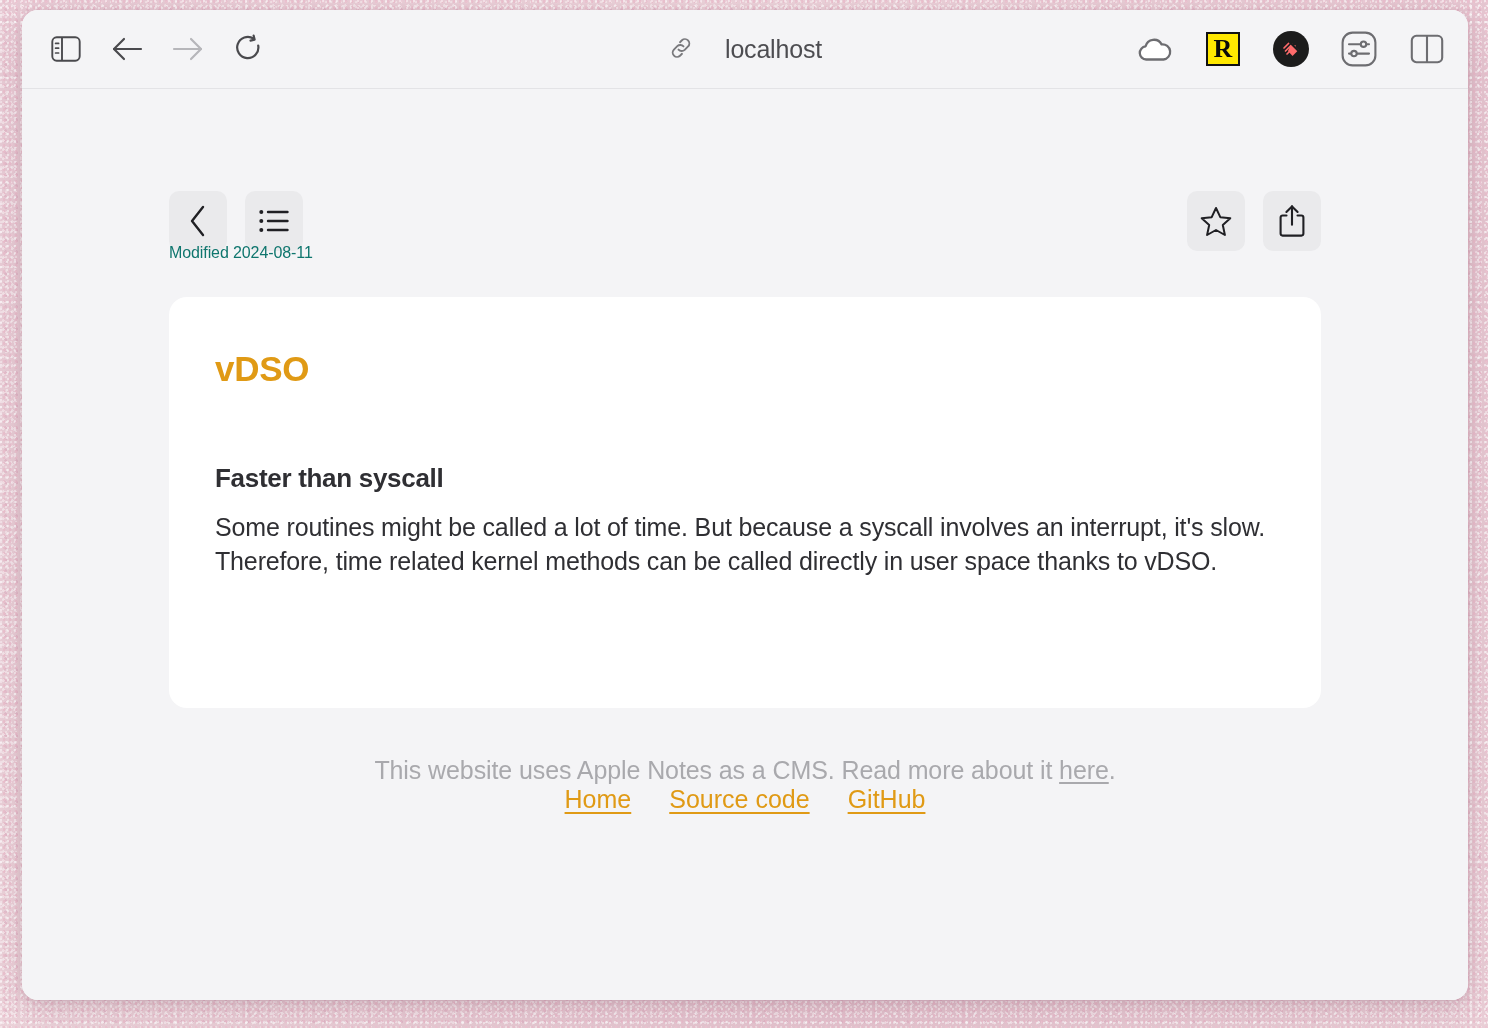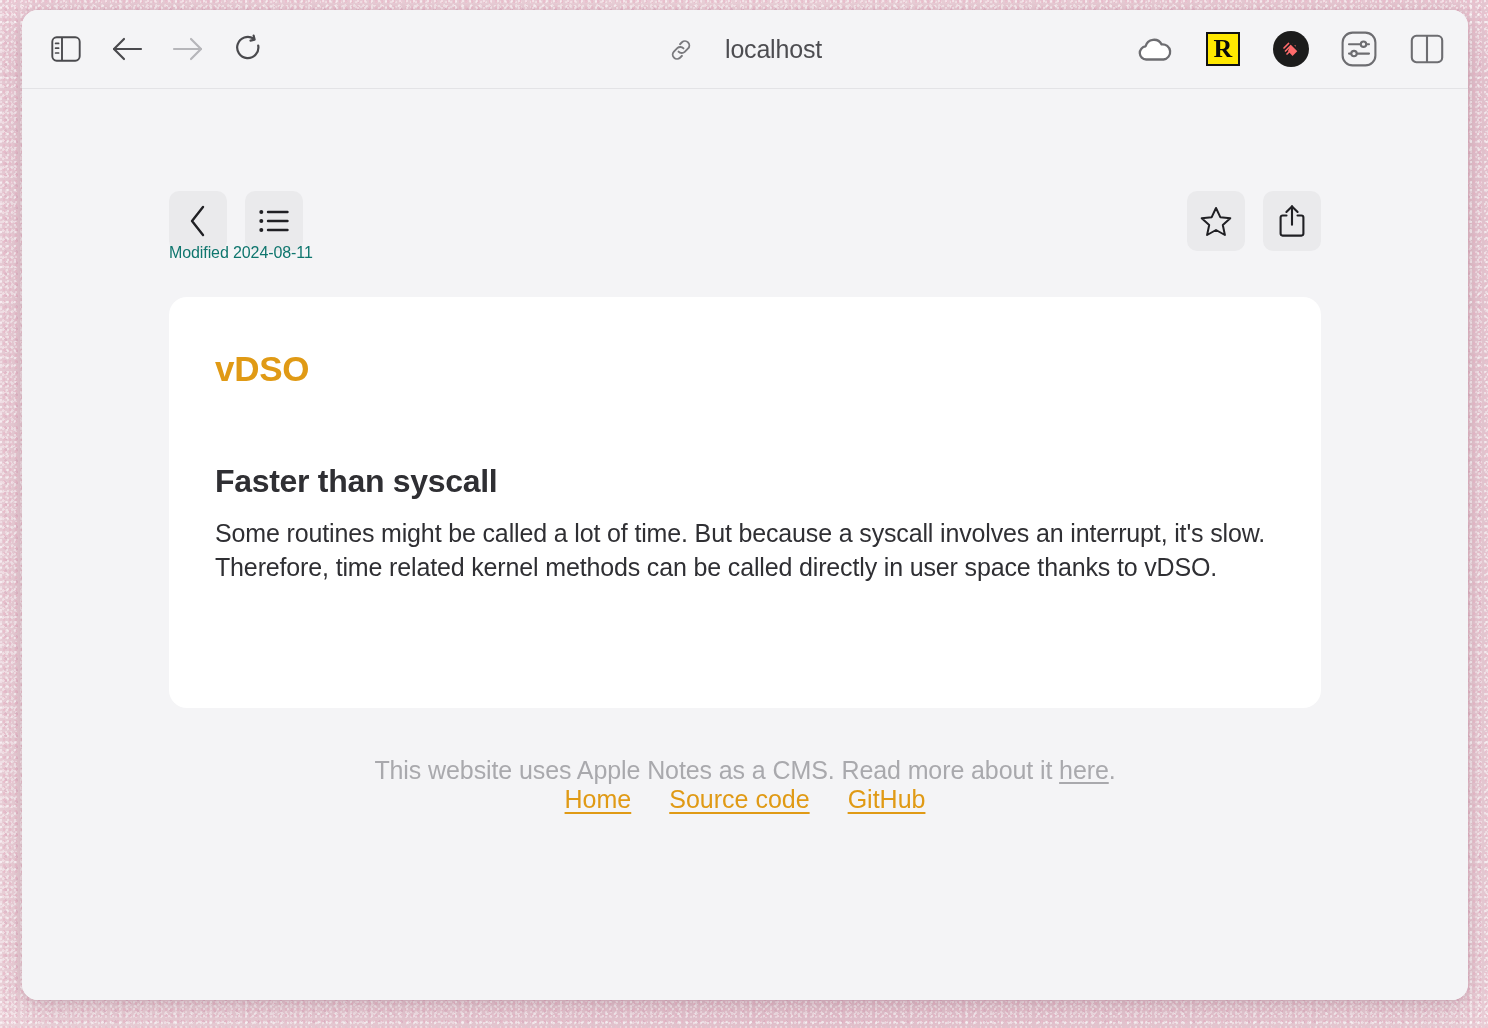--- a/index.html
+++ b/index.html
@@ -88,21 +88,21 @@
     top: 0;
     height: 79px;
     display: flex;
     align-items: center;
     justify-content: center;
     gap: 13px;
     pointer-events: none;
   }
   #address-inner {
     display: flex;
-    align-items: center;
+    align-items: flex-start;
     gap: 31px;
     pointer-events: auto;
     cursor: text;
   }
   #address-label {
     font-size: 25px;
     color: #4d4d51;
     letter-spacing: -0.2px;
   }
 
@@ -216,21 +216,21 @@
 
   #note-link {
     color: #e09a15;
     text-decoration: underline;
     text-underline-offset: 3px;
     cursor: pointer;
     word-break: break-all;
   }
 
   #note-subheading {
-    font-size: 32px;
+    font-size: 26px;
     font-weight: bold;
     color: #2f2f33;
     letter-spacing: -0.3px;
     margin-top: 40px;
     margin-bottom: 16px;
   }
 
   
   #footer {
     margin-top: 48px;

